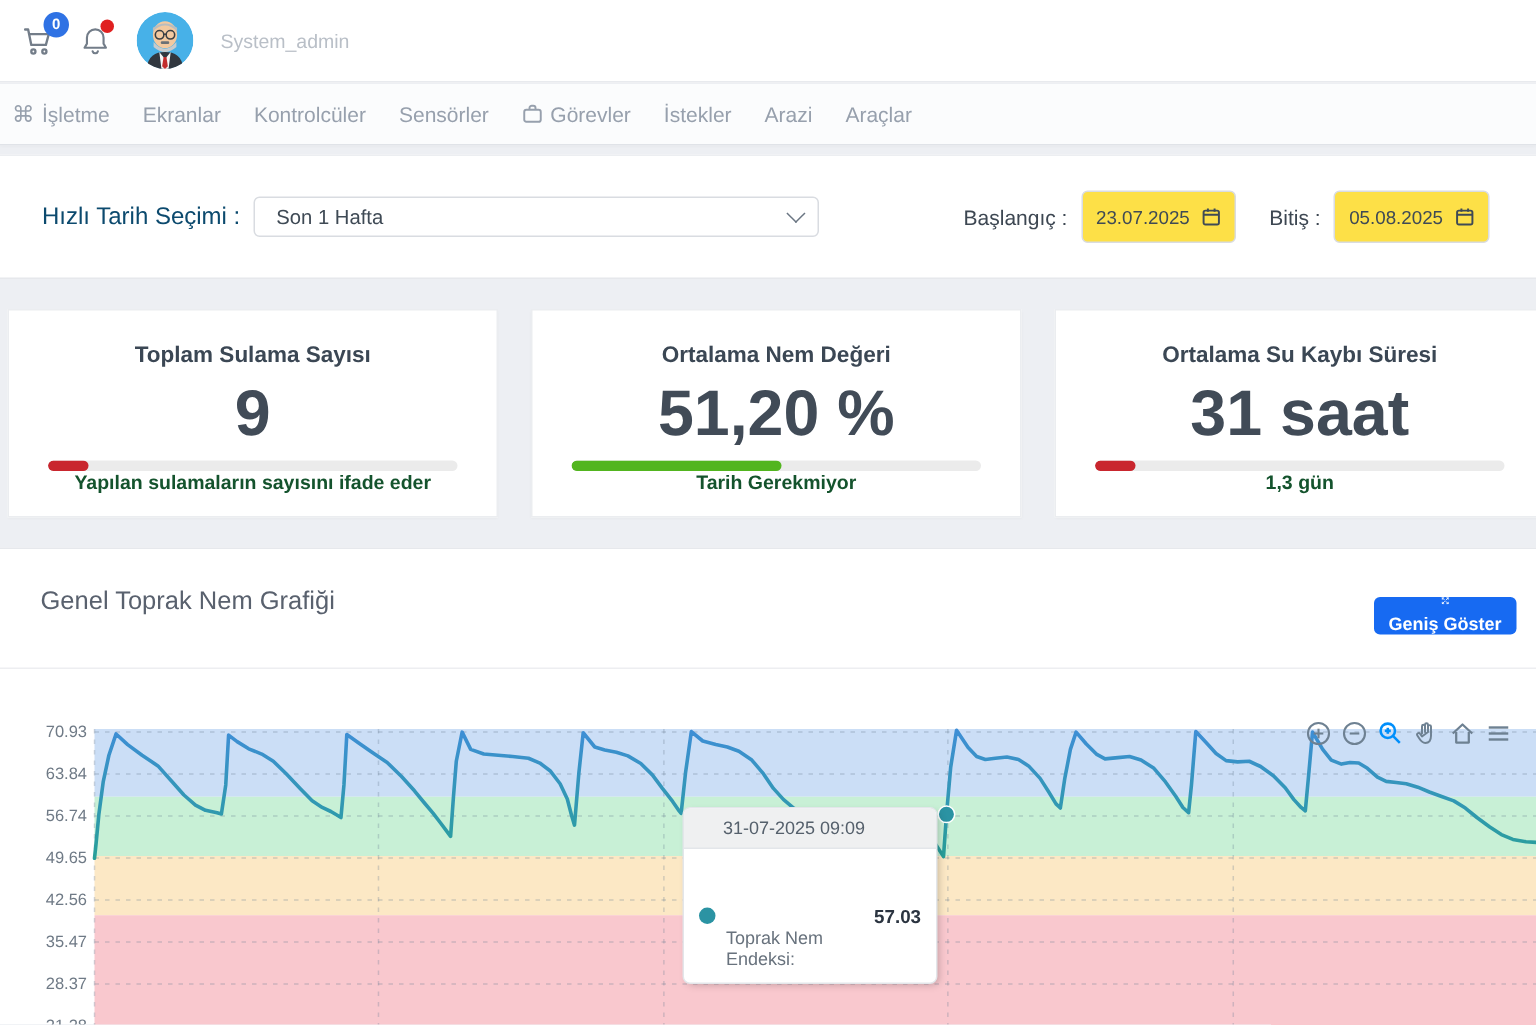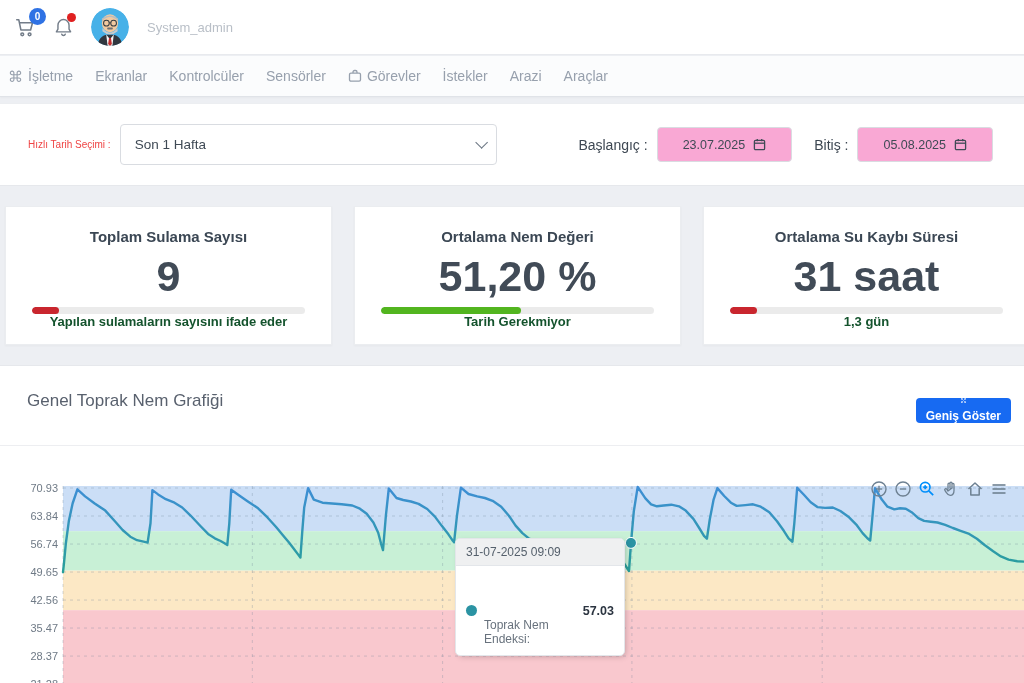--- a/index.html
+++ b/index.html
@@ -22,25 +22,25 @@
   .username { color:#b9bfc7; font-size:13px; }
 
   
   .nav { position:absolute; top:56px; left:0; width:100%; height:41px; background:#fbfcfd; border-bottom:1px solid #e0e3e8; box-shadow:0 1px 2px rgba(0,0,0,.03); display:flex; align-items:center; padding-left:8px; z-index:4; }
   .nav-item { display:flex; align-items:center; gap:5px; color:#97a0ad; font-size:14px; padding:0 11px; cursor:pointer; text-decoration:none; white-space:nowrap; }
   .nav-item:first-child { padding-left:0; }
   .cmd-glyph { font-size:15px; line-height:1; }
 
   
   .filter-panel { position:absolute; top:103px; left:0; width:100%; height:83px; background:#fff; border-top:1px solid #eceef1; border-bottom:1px solid #e6e8ec; display:flex; align-items:center; padding-left:28px; z-index:3; }
-  .filter-label { font-size:10px; color:#ef4444; }
-  .select-box { margin-left:9px; width:377px; height:41px; border:1px solid #d9dce1; border-radius:4px; background:#fff; display:flex; align-items:center; justify-content:space-between; padding:0 12px 0 14px; font-size:13.5px; color:#3f4a55; cursor:pointer; }
+  .filter-label { font-size:16px; color:#0c4a6e; }
+  .select-box { margin-left:9px; width:377px; height:27px; border:1px solid #d9dce1; border-radius:4px; background:#fff; display:flex; align-items:center; justify-content:space-between; padding:0 12px 0 14px; font-size:13.5px; color:#3f4a55; cursor:pointer; }
   .chevron { width:9px; height:9px; border-right:1.6px solid #6b7683; border-bottom:1.6px solid #6b7683; transform:rotate(45deg) translateY(-3px); }
   .date-group { margin-left:auto; margin-right:31px; display:flex; align-items:center;text-align:right; }
-  .date-input { height:35px; border:1px solid #d9dce1; border-radius:4px; background:#f9a8d4; display:flex; align-items:center; gap:8px; padding:0 25px; font-size:12.5px; color:#3f4a55; cursor:pointer; margin-left:9px; }
+  .date-input { height:35px; border:1px solid #d9dce1; border-radius:4px; background:#fde047; display:flex; align-items:center; gap:8px; padding:0 9px; font-size:12.5px; color:#3f4a55; cursor:pointer; margin-left:9px; }
   .date-label { font-size:14px; color:#3d4752; }
   .date-label.second { margin-left:22px; }
 
   
   .card { position:absolute; top:206px; width:327px; height:139px; background:#fff; border:1px solid #ebedf0; box-shadow:0 1px 2px rgba(40,50,60,.04); text-align:center; padding-top:21px; }
   .card-1 { left:5px; } .card-2 { left:354px; } .card-3 { left:703px; }
   .card-title { font-size:15px; font-weight:bold; color:#3b4754; }
   .card-value { font-size:43px; font-weight:bold; color:#414b57; line-height:1.2; margin-top:6px; }
   .card-bar { margin:4px 26px 0 26px; height:7px; border-radius:4px; background:#ebebeb; overflow:hidden; }
   .card-bar-fill { height:100%; border-radius:4px; }
@@ -50,21 +50,21 @@
   .chart-panel { position:absolute; top:365px; left:0; width:100%; height:318px; background:#fff; border-top:1px solid #e6e8ec; }
   .chart-header { position:relative; height:80px; border-bottom:1px solid #edeef1; }
   .chart-title { position:absolute; left:27px; top:25px; font-size:17px; color:#59616e; }
   .expand-btn { position:absolute; right:13px; top:32px; height:25px; background:#176af2; color:#fff; border:none; border-radius:4px; font-size:12px; font-weight:bold; display:flex; align-items:center; gap:6px; padding:0 10px; cursor:pointer; font-family:"Liberation Sans", sans-serif;flex-direction:column; }
   .chart-svg { position:absolute; left:0; top:105px; width:1024px; height:213px; }
   .chart-toolbar { position:absolute; right:16px; top:113px; display:flex; align-items:center; gap:5px; z-index:6; }
   .tb-icon { width:19px; height:19px; display:inline-flex; align-items:center; justify-content:center; cursor:pointer; }
 
   
   .tooltip { position:absolute; left:455px; top:172px; width:170px; background:#fff; border:1px solid #e3e6ea; border-radius:5px; box-shadow:2px 2px 6px -2px rgba(0,0,0,.25); z-index:7; overflow:hidden; }
-  .tooltip-head { background:#eff0f1; border-bottom:1px solid #e3e6ea; font-size:12px; color:#55606c; padding:6px 10px; }
+  .tooltip-head { background:#eff0f1; border-bottom:1px solid #e3e6ea; font-size:12px; color:#55606c; padding:6px 26px; }
   .tooltip-body { display:flex; align-items:center; gap:7px; padding:9px 10px; }
   .tooltip-dot { width:11px; height:11px; border-radius:50%; background:#2b93a3; flex:0 0 auto; }
   .tooltip-label { font-size:12px; color:#68727d;margin-top:43px; }
   .tooltip-value { font-size:12.5px; font-weight:bold; color:#2b3440; }
 </style>
 </head>
 <body>
 
 <div class="page">
 

